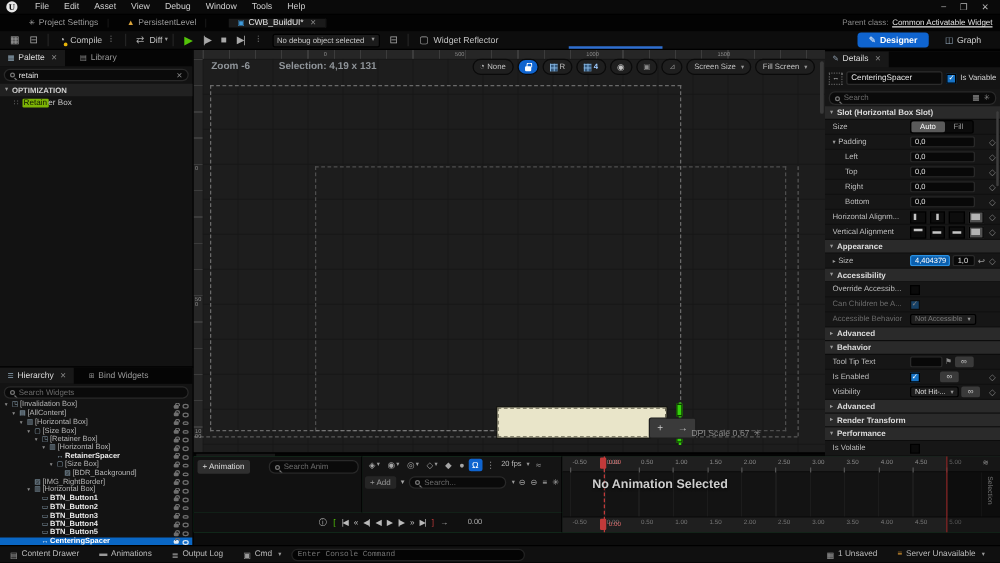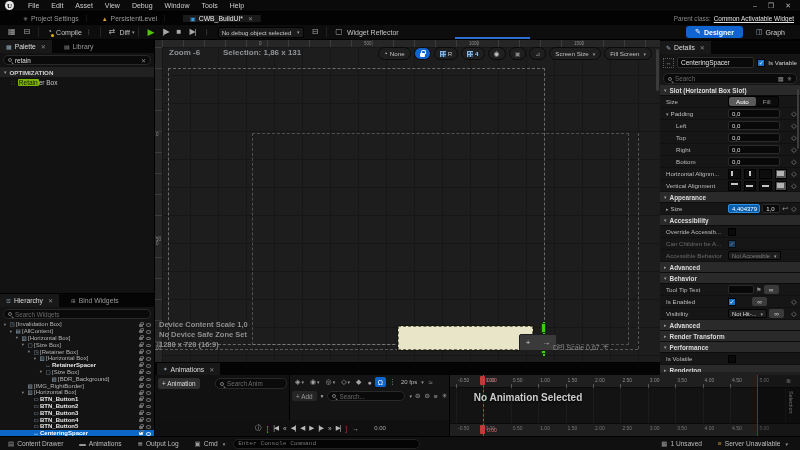--- a/index.html
+++ b/index.html
@@ -104,21 +104,21 @@
 .ai.f::before{left:0;top:0;width:100%;height:100%;opacity:.85}
 .ai.vt::before{left:0;top:0;height:2px;width:100%}
 .ai.vc::before{left:0;top:1.5px;height:2px;width:100%}
 .ai.vf::before{left:0;top:0;width:100%;height:100%;opacity:.85}
 .chain{min-width:15px;height:9px;background:#3a3a3a;border-radius:2px;color:#ccc;font-size:6.5px;display:flex;align-items:center;justify-content:center;flex:none}
 .ddl{height:9px;background:#1e1e1e;border:1px solid #000;border-radius:2px;font-size:5.8px;color:#ddd;display:flex;align-items:center;padding:0 3px;gap:2px;white-space:nowrap}
 .ddl.dis{color:#7a7a7a}
 
 #animtabs{left:155px;top:362px;width:505px;height:13px;background:#040404;border-top:1px solid #000;display:flex;align-items:stretch}
 #seqstrip{left:660px;top:372px;width:140px;height:3px;background:#1f1f1f}
-#seq{left:155px;top:375px;width:645px;height:61px;background:#14532d;overflow:hidden}
+#seq{left:155px;top:365px;width:645px;height:61px;background:#14532d;overflow:hidden}
 .sbtn{height:11px;background:#2f2f2f;border-radius:2px;display:flex;align-items:center;gap:2px;padding:0 4px;font-size:6.4px;color:#ddd}
 .sico{color:#a5a5a5;font-size:7px;margin:0 3px;display:flex;align-items:center}
 .sico .caret{margin-left:1px}
 .magnet{background:#0f64cf;color:#fff;border-radius:2px;padding:0 3px;height:10px;display:flex;align-items:center;font-size:7px}
 .tick{position:absolute;font-size:5px;color:#8a8a8a;top:2px}
 .tkm{position:absolute;top:9px;width:1px;height:4px;background:#555}
 #noanim{position:absolute;left:8px;top:17px;width:140px;text-align:center;font-size:10px;color:#cdcdcd;font-weight:bold;text-shadow:0 1px 2px #000}
 .transico{color:#b9b9b9;font-size:6.5px;margin:0 2.5px;letter-spacing:-1px}
 
 #status{left:0;top:436px;width:800px;height:14px;background:#101010;border-top:1px solid #000;display:flex;align-items:center;font-size:6.6px;color:#bcbcbc}
@@ -381,21 +381,21 @@
         <span class="rlab" style="left: 202px;">500</span>
         <span class="rlab" style="left: 307px;">1000</span>
         <span class="rlab" style="left: 412px;">1500</span>
       </div>
       <div class="ruler ab" id="vruler">
         <span class="vlab" style="top: 86px;">0</span>
         <span class="vlab" style="top: 191px;">500</span>
         <span class="vlab" style="top: 296px;">1000</span>
       </div>
       <span class="ab ovtext" style="left: 14px; top: 8px;">Zoom -6</span>
-      <span class="ab ovtext" style="left: 68px; top: 8px;">Selection: 1,86 x 131</span>
+      <span class="ab ovtext" style="left: 68px; top: 8px;">Selection: 4,19 x 131</span>
       <div class="ab fx" style="right: 8px; top: 7px; gap: 3px;">
         <div class="pill">
           <span style="font-size: 7px;">◔</span>
           <span>None</span>
         </div>
         <div class="pill blue">
           <span class="lockw"></span>
         </div>
         <div class="pill">
           <span class="gridico"></span>
@@ -427,25 +427,20 @@
       <div class="dash" style="left: 97px; top: 93px; width: 377px; height: 212px; border-color: rgba(140, 140, 140, 0.45);"></div>
       <div class="ab" style="left: 0px; top: 309px; width: 483px; height: 0px; border-top: 1px dashed rgba(150, 150, 150, 0.5);"></div>
       <div class="ab" style="left: 483px; top: 93px; width: 0px; height: 216px; border-left: 1px dashed rgba(150, 150, 150, 0.5);"></div>
       <div class="ab" style="left: 243px; top: 286px; width: 135px; height: 24px; background: rgb(233, 229, 201); border: 1px dashed rgb(107, 104, 86); box-shadow: rgb(21, 21, 15) 0px 0px 0px 1px;"></div>
       <div class="ab" style="left: 388px; top: 282px; width: 2px; height: 34px; background: rgb(53, 210, 10);"></div>
       <div class="ab" style="left: 386px; top: 283px; width: 5px; height: 10px; background: rgb(53, 210, 10); border: 1px solid rgb(15, 64, 0);"></div>
       <div class="ab" style="left: 386px; top: 303px; width: 5px; height: 11px; background: rgb(53, 210, 10); border: 1px solid rgb(15, 64, 0);"></div>
       <div class="ab fx" style="left: 364px; top: 294px; width: 38px; height: 17px; background: rgb(58, 58, 58); border: 1px solid rgb(29, 29, 29); border-radius: 2px; justify-content: space-around;">
         <span style="color: rgb(204, 204, 204); font-size: 8px;">+</span>
         <span style="color: rgb(204, 204, 204); font-size: 8px;">→</span>
-      </div>
-      <div class="ab" style="left: 4px; top: 280px; font-size: 7.5px; font-weight: bold; color: rgb(143, 143, 143); line-height: 10px;">
-        <div>Device Content Scale 1,0</div>
-        <div>No Device Safe Zone Set</div>
-        <div>1280 x 720 (16:9)</div>
       </div>
       <div class="ab fx" style="left: 398px; top: 303px; gap: 3px; color: rgb(138, 138, 138); font-size: 7px;">
         <span>DPI Scale 0,67</span>
         <span style="font-size: 7px;">✳</span>
       </div>
       <div class="ab" style="left: 501px; top: 9px; width: 3px; height: 42px; background: rgb(58, 58, 58); border-radius: 2px;"></div>
     </div>
   <div id="details" class="ab">
       <div class="ptabs">
         <div class="ptab active">

